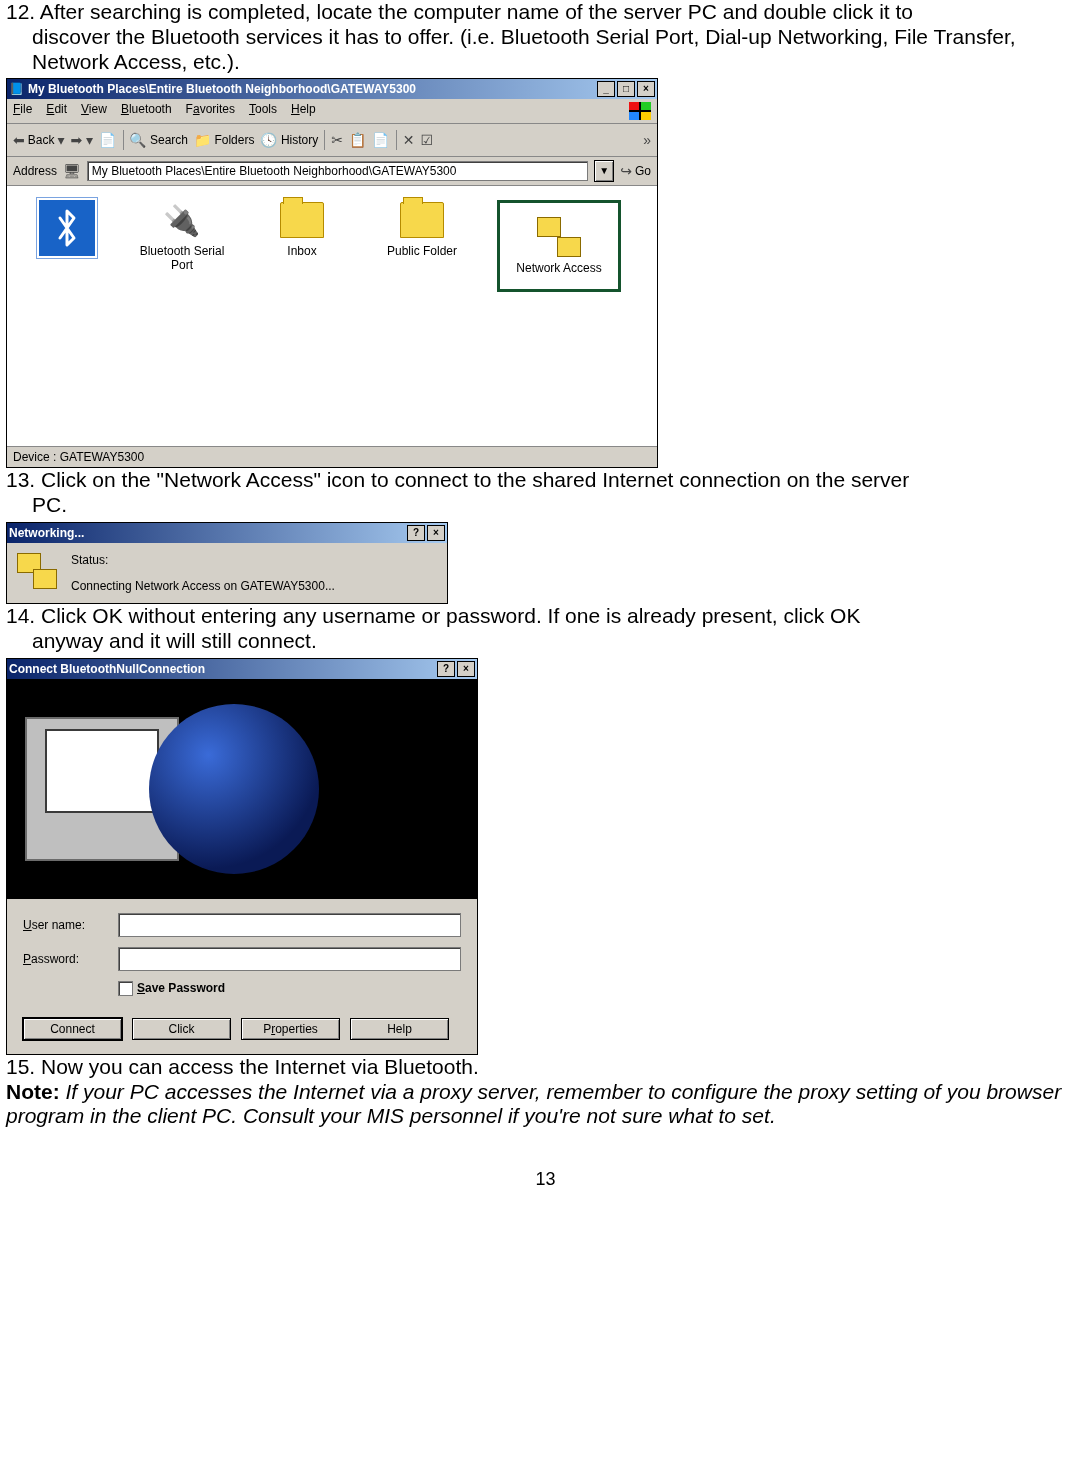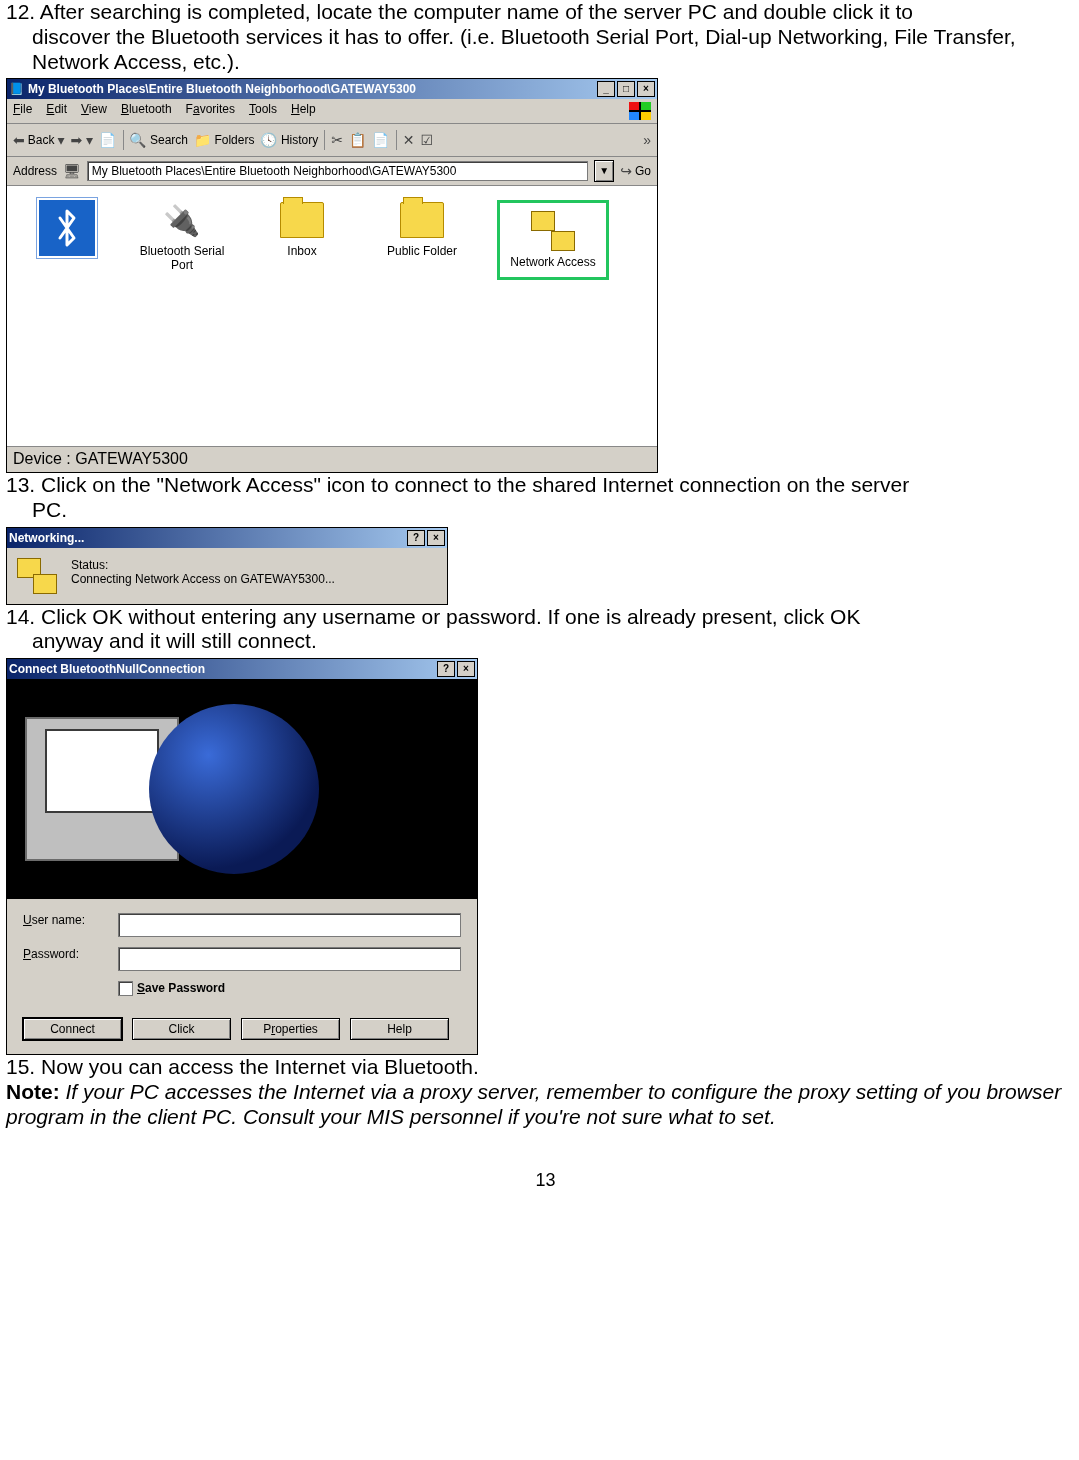--- a/index.html
+++ b/index.html
@@ -34,38 +34,38 @@
   .bt-logo{width:56px;height:56px;background:#1863c7;display:flex;align-items:center;justify-content:center;color:#fff;font-size:34px;border:2px solid #fff;outline:1px solid #7aa3e0;}
   .content{flex:1;display:flex;gap:30px;padding:14px 10px;align-items:flex-start;}
   .ficon{display:flex;flex-direction:column;align-items:center;width:90px;text-align:center;font-size:12px;gap:4px;}
   .ic{width:44px;height:40px;display:flex;align-items:center;justify-content:center;font-size:30px;}
   .folder-ic{background:#f7d84b;border:1px solid #b58b00;width:44px;height:34px;border-radius:2px 2px 0 0;position:relative;}
   .folder-ic::before{content:"";position:absolute;top:-6px;left:2px;width:18px;height:6px;background:#f7d84b;border:1px solid #b58b00;border-bottom:none;}
   .net-ic{position:relative;width:44px;height:40px;}
   .net-ic::before,.net-ic::after{content:"";position:absolute;width:22px;height:18px;background:#f7d84b;border:1px solid #8a6a00;}
   .net-ic::before{left:0;top:0;}
   .net-ic::after{right:0;bottom:0;}
-  .redbox{border:3px solid #22c55e;padding:8px;}
-  .status{background:#d4d0c8;border-top:1px solid #888;padding:3px 6px;font-size:16px;}
+  .redbox{border:3px solid #14532d;padding:14px;}
+  .status{background:#d4d0c8;border-top:1px solid #888;padding:3px 6px;font-size:12px;}
   .btn9x{background:#d4d0c8;border:1px solid #000;box-shadow:inset 1px 1px 0 #fff,inset -1px -1px 0 #808080;height:22px;padding:0 10px;font-size:12px;}
   .field9x{background:#fff;border:1px solid #7a7a7a;box-shadow:inset 1px 1px 0 #404040;height:20px;}
   .cb9x{width:13px;height:13px;border:1px solid #7a7a7a;box-shadow:inset 1px 1px 0 #404040;background:#fff;display:inline-block;vertical-align:middle;margin-right:4px;}
 
   
   #explorer{width:650px;margin-top:4px;}
   #connecting{width:440px;margin-top:4px;}
   #connecting .body{display:flex;padding:10px;gap:14px;background:#d4d0c8;}
   #connecting .net-ic{width:40px;height:36px;}
   #dial{width:470px;margin-top:4px;}
   #dial .hero{height:220px;background:#000;display:flex;align-items:center;justify-content:flex-start;padding-left:18px;}
   .monitor{width:150px;height:130px;background:#bfbfbf;border:2px solid #6b6b6b;display:flex;align-items:flex-start;justify-content:center;padding-top:10px;}
   .screen{width:110px;height:80px;background:#fff;border:2px solid #3a3a3a;}
   .globe{width:170px;height:170px;border-radius:50%;background:radial-gradient(circle at 35% 30%,#3a6bd8,#0a1a55 70%);margin-left:-30px;}
   #dial .form{padding:14px 16px 12px 16px;background:#d4d0c8;}
-  #dial .form .row{display:flex;align-items:flex-start;margin-bottom:10px;}
+  #dial .form .row{display:flex;align-items:center;margin-bottom:10px;}
   #dial .form .lab{width:95px;font-size:12px;}
   #dial .form .field9x{flex:1;}
   #dial .btns{display:flex;gap:10px;padding:0 28px 14px 16px;background:#d4d0c8;}
   #dial .btns .btn9x{flex:1;}
   #dial .btns .btn9x.primary{box-shadow:inset 1px 1px 0 #fff,inset -1px -1px 0 #808080,0 0 0 1px #000;}
 
   .windows-logo{width:22px;height:18px;background:
     linear-gradient(#e11,#e11) 0 0/10px 8px no-repeat,
     linear-gradient(#2c2,#2c2) 12px 0/10px 8px no-repeat,
     linear-gradient(#28f,#28f) 0 10px/10px 8px no-repeat,
@@ -189,21 +189,21 @@
   <div class="titlebar">
     <span>Networking...</span>
     <span class="spacer"></span>
     <span class="winbtn">?</span>
     <span class="winbtn">×</span>
   </div>
   <div class="body">
     <div class="net-ic"></div>
     <div>
       <div>Status:</div>
-      <div style="margin-top:0;">Connecting Network Access on GATEWAY5300...</div>
+      <div style="margin-top:12px;">Connecting Network Access on GATEWAY5300...</div>
     </div>
   </div>
 </div>
 
 <p class="step">
   <span>14. Click OK without entering any username or password. If one is already present, click OK</span><br>
   <span class="step-cont">anyway and it will still connect.</span>
 </p>
 
 <div id="dial" class="win">

